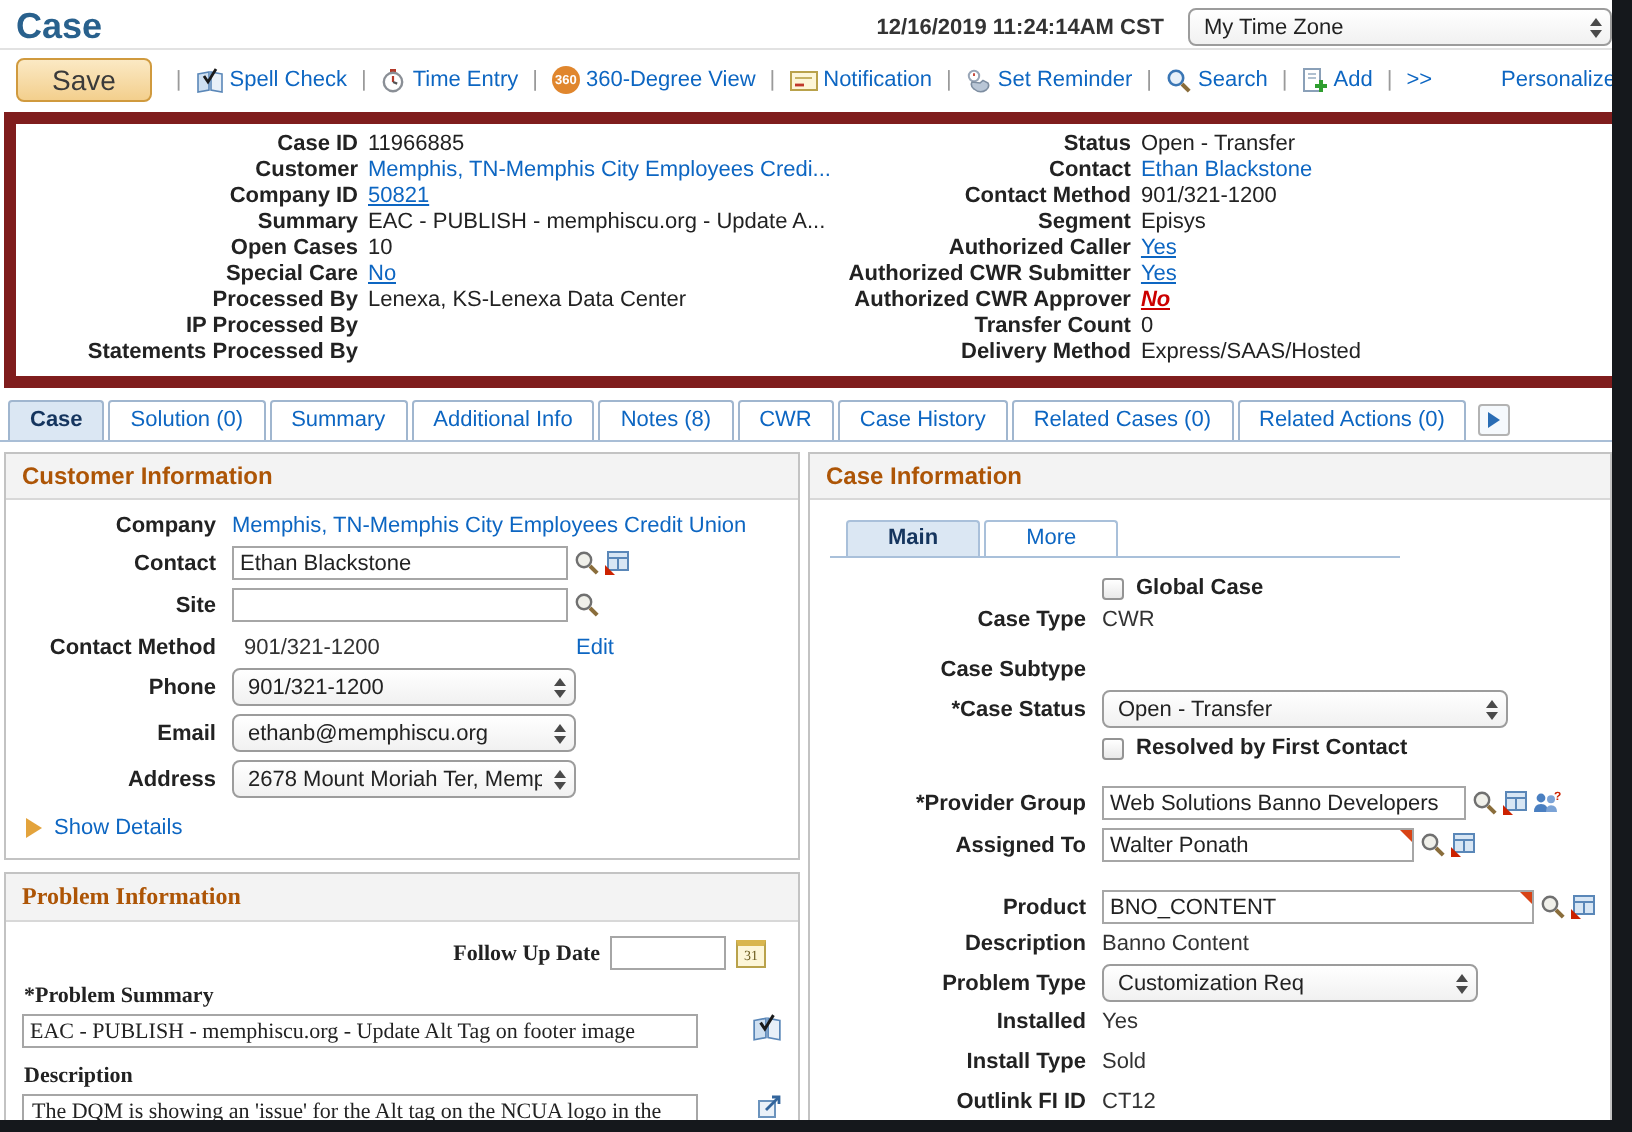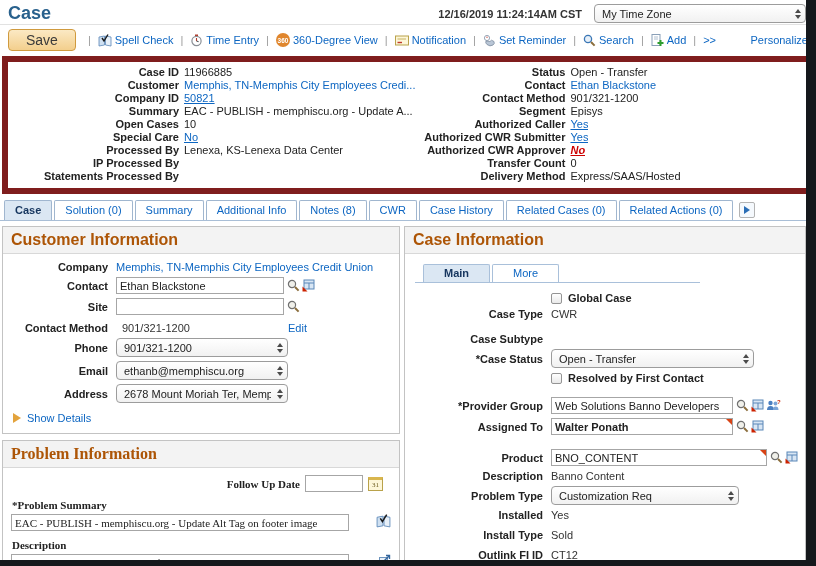--- a/index.html
+++ b/index.html
@@ -53,21 +53,21 @@
   .tab.active { background:#dbe7f3; color:#15355e; font-weight:bold; }
   .tabscroll { width:16px; height:16px; margin:0 0 2px 4px; border:1px solid #b3b3b3; border-radius:2px; background:#f5f9fd;
                display:inline-flex; align-items:center; justify-content:center; cursor:pointer; }
   .tabscroll i { width:0; height:0; border-top:4px solid transparent; border-bottom:4px solid transparent; border-left:6px solid #2a6db5; }
 
   
   .panels { display:grid; grid-template-columns:398px 402px; gap:4px; padding:5px 0 0 2px; height:356px; overflow:hidden; }
   .lcol { display:flex; flex-direction:column; gap:6px; min-height:0; }
   .panel { border:1px solid #c3c3c3; background:#fff; overflow:hidden; }
   .panel.grow { flex:1;font-family:Liberation Serif, serif; }
-  .panel-h { background:#f3f3f3; border-bottom:1px solid #d8d8d8; color:#ad5506; font-weight:bold; font-size:16px; padding:4px 8px; }
+  .panel-h { background:#f3f3f3; border-bottom:1px solid #d8d8d8; color:#ad5506; font-weight:bold; font-size:12px; padding:4px 8px; }
   .panel-b { padding:7px 8px; }
 
   .frow { display:flex; align-items:center; margin-bottom:4px; }
   .flabel { flex:none; text-align:right; font-weight:bold; padding-right:8px; }
   .ci .flabel { width:105px; }
   .ca .flabel { width:138px; }
   .val { color:#333; }
 
   .txt { border:1px solid #a6a6a6; height:17px; padding:0 3px; font-family:inherit; font-size:11px; color:#222; background:#fff; }
   .iwrap { position:relative; display:inline-flex; }
@@ -496,21 +496,21 @@
                 <circle cx="9.5" cy="4.6" r="2" fill="#7ba3d6"></circle>
                 <path d="M7 11 Q7 7.6 9.5 7.6 Q12.5 7.6 12.5 11 Z" fill="#7ba3d6"></path>
                 <text x="11" y="5" font-size="6" fill="#cc2200" font-weight="bold">?</text>
               </svg>
             </span>
         </span>
       </div>
       <div class="frow">
         <span class="flabel">Assigned To</span>
         <span class="iwrap flag">
-            <input class="txt" style="width: 182px; font-weight: bold;" value="Walter Ponath">
+            <input class="txt" style="width: 156px;" value="Walter Ponath">
           </span>
         <span class="icons">
           <span class="icon">
               <svg width="13" height="13" viewBox="0 0 13 13">
                 <circle cx="5" cy="5" r="3.6" fill="#f0f0ea" stroke="#707070" stroke-width="1.2"></circle>
                 <line x1="8" y1="8" x2="11.6" y2="11.6" stroke="#8a6d3b" stroke-width="2"></line>
               </svg>
             </span>
           <span class="icon">
               <svg width="13" height="13" viewBox="0 0 13 13">

